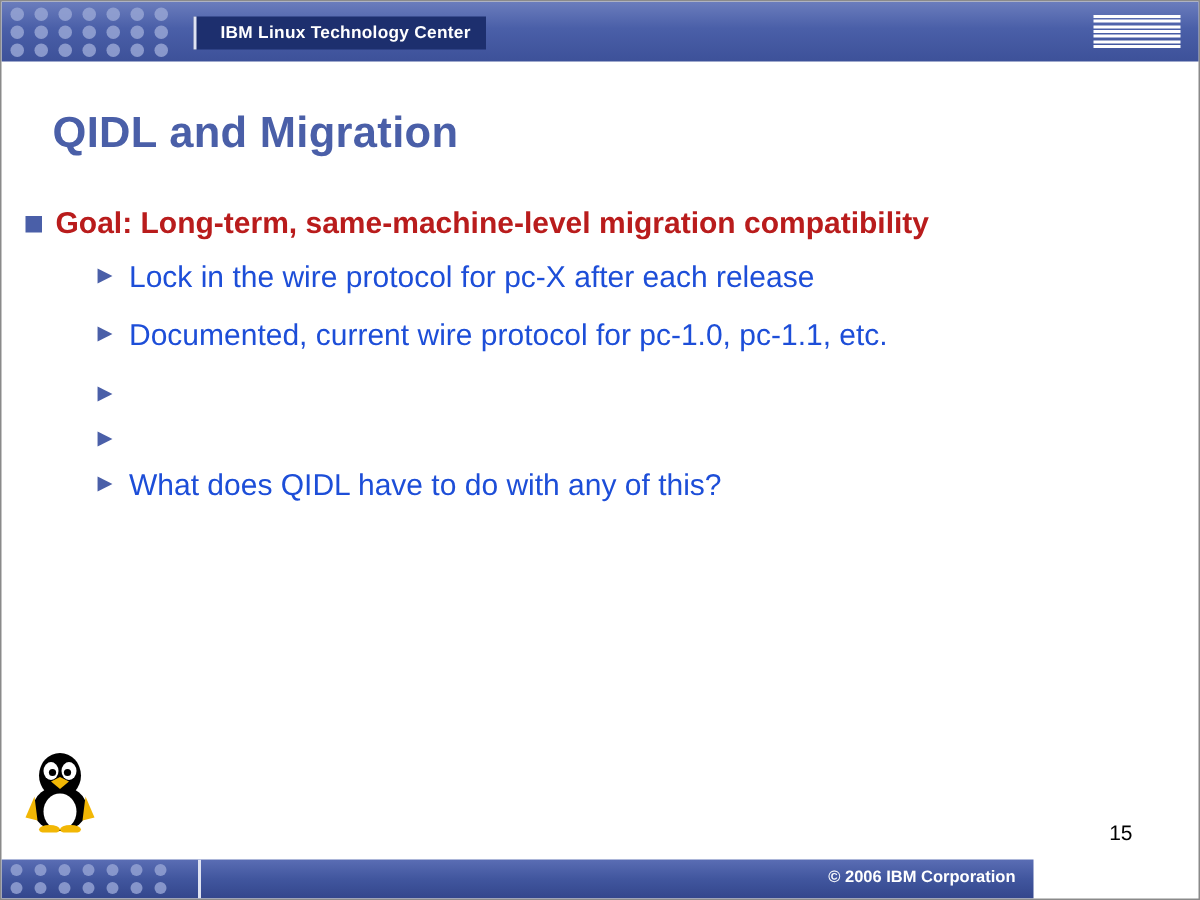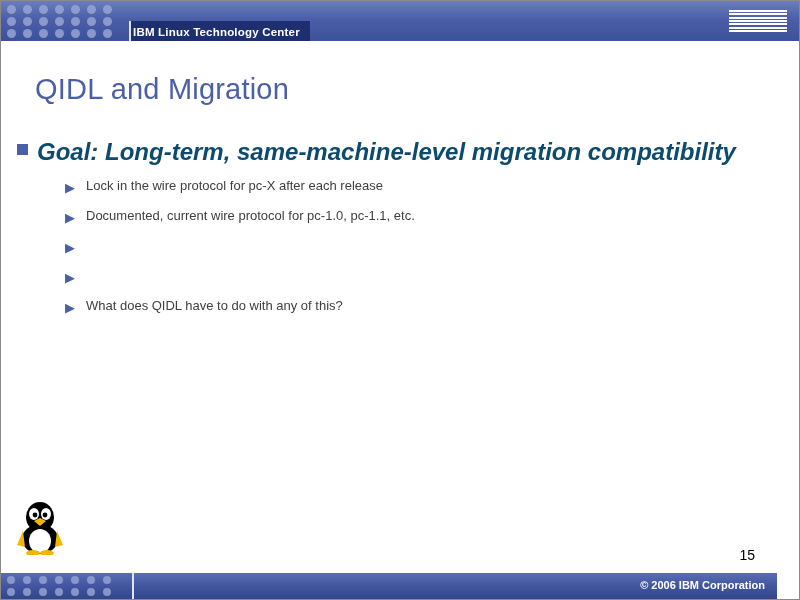--- a/index.html
+++ b/index.html
@@ -43,23 +43,23 @@
     position: absolute;
     width: 9px;
     height: 9px;
     border-radius: 50%;
     background: #96a4d4;
     opacity: 0.85;
   }
   .header-title-box {
     position: absolute;
     left: 128px;
-    top: 20px;
+    top: 10px;
     height: 22px;
-    padding: 0 10px 0 2px;
+    padding: 0 10px 0 16px;
     display: flex;
     align-items: center;
     background: #1d2f6e;
     border-left: 2px solid #dfe3f2;
   }
   .header-title-box span {
     color: #ffffff;
     font-size: 11.5px;
     font-weight: bold;
     letter-spacing: 0.2px;
@@ -82,21 +82,21 @@
   }
   .ibm-logo .bar.short { width: 100%; }
 
   
   .slide-title {
     position: absolute;
     left: 34px;
     top: 72px;
     font-size: 29px;
     color: #4a5fa8;
-    font-weight: normal;
+    font-weight: bold;
     letter-spacing: 0.2px;
   }
 
   
   .body {
     position: absolute;
     left: 16px;
     top: 136px;
     width: 760px;
   }
@@ -107,46 +107,45 @@
   }
   .l1-bullet {
     width: 11px;
     height: 11px;
     background: #4a5fa8;
     margin-top: 7px;
     margin-right: 9px;
     flex: 0 0 auto;
   }
   .l1-text {
-    font-size: 24px;
+    font-size: 20px;
     font-weight: bold;
-    color: #0c4a6e;
+    color: #b91c1c;
     line-height: 1.25;
-    font-style: italic;
   }
   .l2-list {
     margin-left: 48px;
   }
   .l2 {
     display: flex;
     align-items: flex-start;
     margin-bottom: 13px;
   }
   .l2-bullet {
     flex: 0 0 auto;
     width: 14px;
     margin-top: 4px;
     margin-right: 7px;
     color: #4a5fa8;
     font-size: 13px;
     line-height: 1;
   }
   .l2-text {
-    font-size: 13px;
-    color: #404040;
+    font-size: 20px;
+    color: #1d4ed8;
     line-height: 1.32;
     max-width: 630px;
   }
 
   
   .mascot {
     position: absolute;
     left: 12px;
     bottom: 44px;
     width: 54px;
@@ -160,21 +159,21 @@
     bottom: 36px;
     font-size: 14px;
     color: #000000;
   }
 
   
   .footer {
     position: absolute;
     left: 0;
     bottom: 0;
-    width: 776px;
+    width: 688px;
     height: 26px;
     background: #3d5199;
     background: linear-gradient(to bottom, #5a6db4 0%, #41569e 50%, #33468c 100%);
     overflow: hidden;
   }
   .footer-deco {
     position: absolute;
     left: 0; top: 0;
     width: 130px;
     height: 26px;

